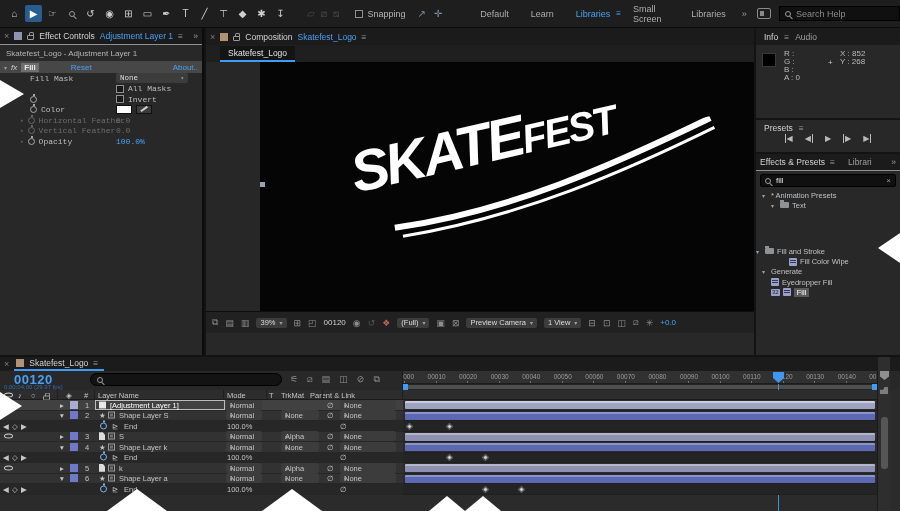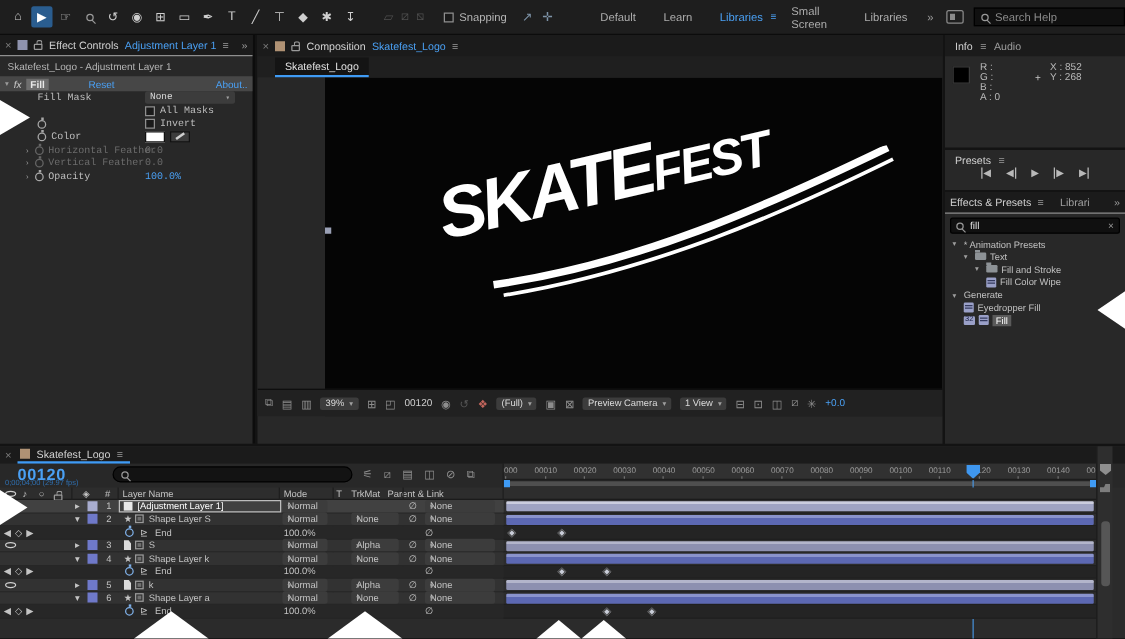--- a/index.html
+++ b/index.html
@@ -461,21 +461,21 @@
     <div class="tree" id="fxtree">
         <div class="trow" style="padding-left: 6px;">
           <span class="caret">▾</span>
           <span>* Animation Presets</span>
         </div>
         <div class="trow" style="padding-left: 15px;">
           <span class="caret">▾</span>
           <span class="fold"></span>
           <span>Text</span>
         </div>
-        <div class="trow" style="padding-left: 24px;">
+        <div class="trow" style=" margin-top: 36px;">
           <span class="caret">▾</span>
           <span class="fold"></span>
           <span>Fill and Stroke</span>
         </div>
         <div class="trow" style="padding-left: 33px;">
           <span class="fxicon"></span>
           <span>Fill Color Wipe</span>
         </div>
         <div class="trow" style="padding-left: 6px;">
           <span class="caret">▾</span>

